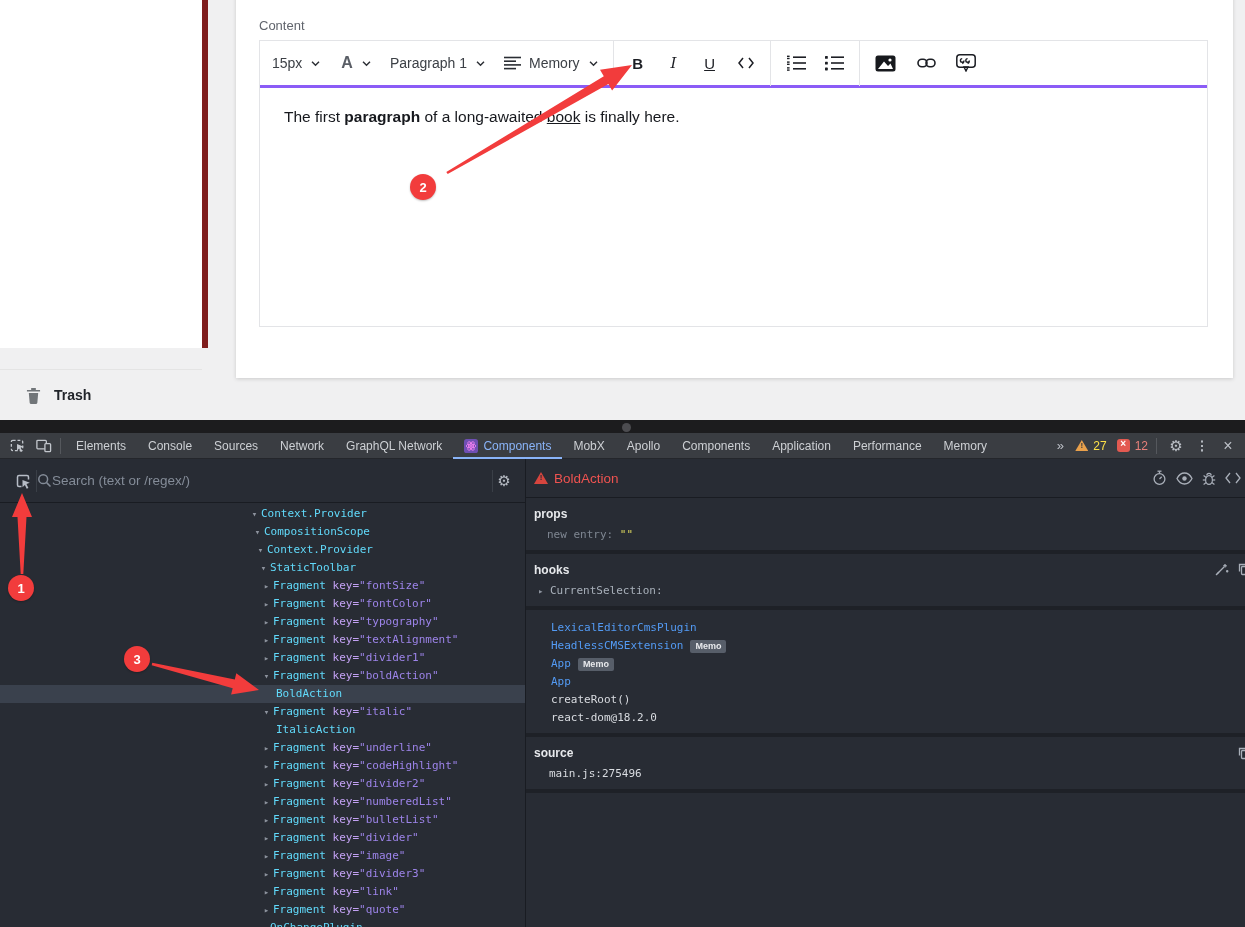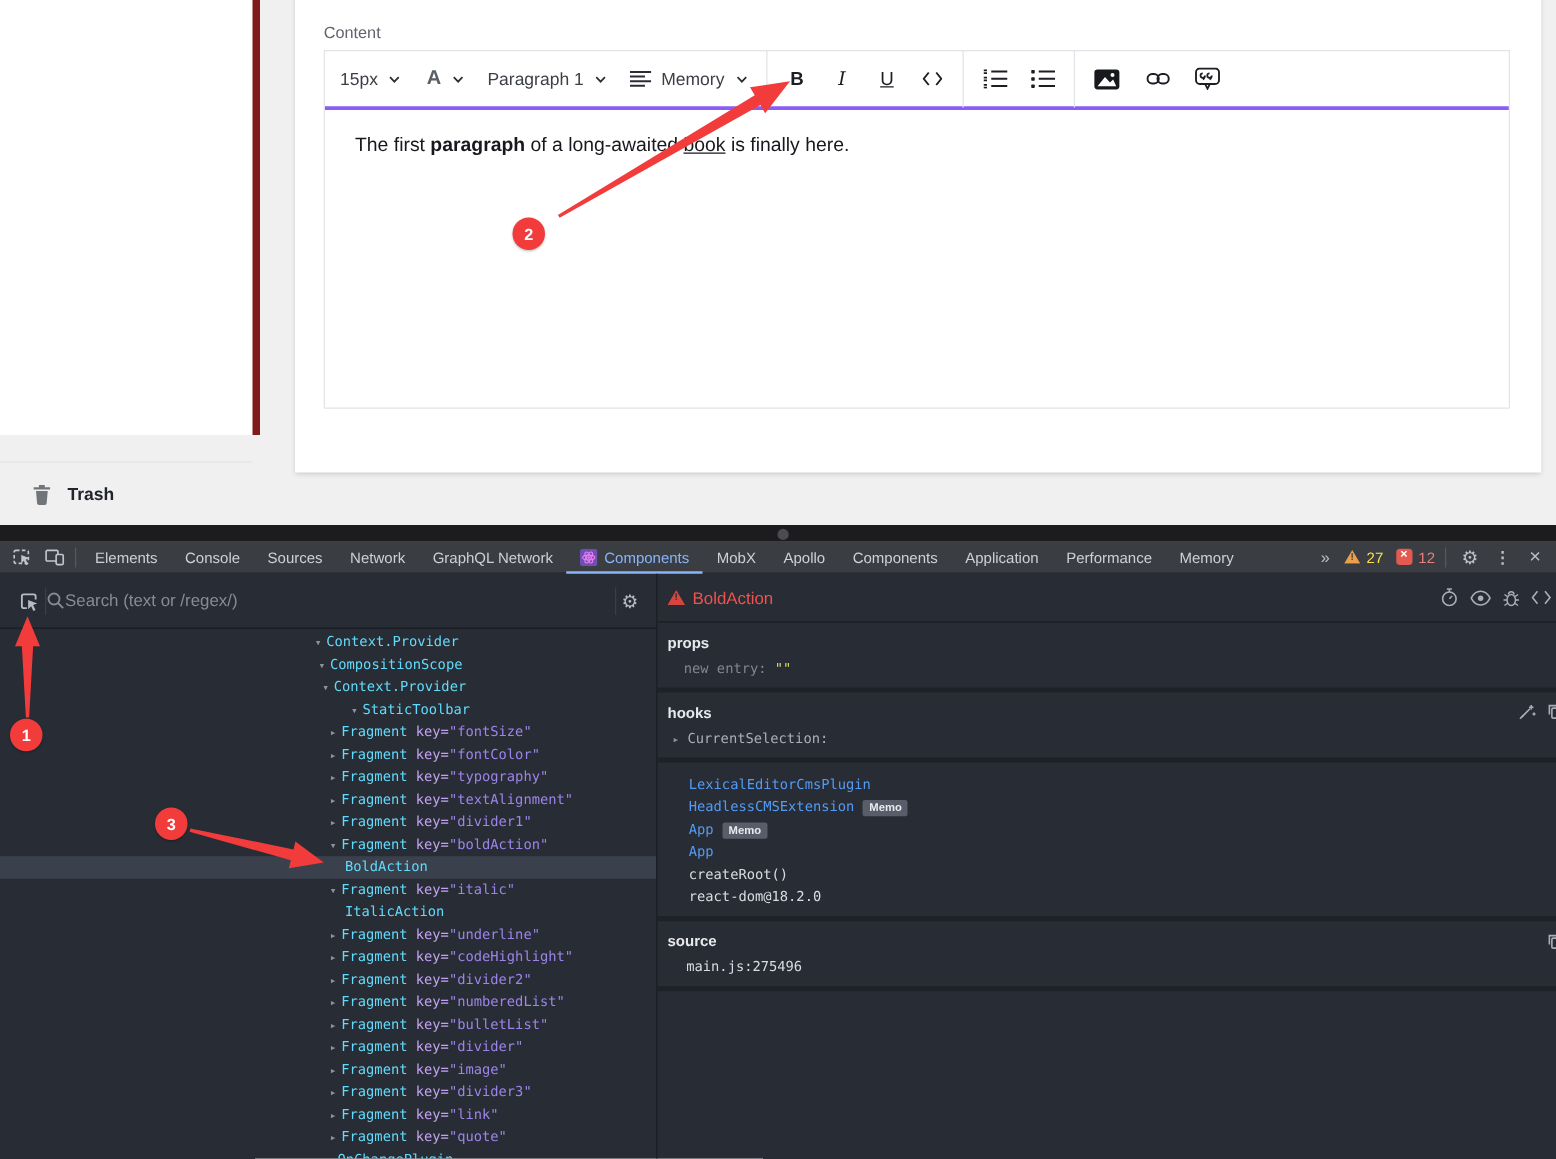--- a/index.html
+++ b/index.html
@@ -318,21 +318,21 @@
             <line x1="9.6" y1="9.6" x2="13.5" y2="13.5" stroke="#848c98" stroke-width="1.5"></line>
           </svg>
           <input class="search-input" placeholder="Search (text or /regex/)" style="">
           <div class="vdiv"></div>
           <div class="glyph-btn" style="color:#b7bcc4">⚙</div>
         </div>
         <div class="dt-tree" id="dt-tree">
             <div class="trow" style="padding-left: 248px;"><span class="tw">▾</span><span class="cname">Context.Provider</span></div>
             <div class="trow" style="padding-left: 251px;"><span class="tw">▾</span><span class="cname">CompositionScope</span></div>
             <div class="trow" style="padding-left: 254px;"><span class="tw">▾</span><span class="cname">Context.Provider</span></div>
-            <div class="trow" style="padding-left: 257px; margin-left: 20px;"><span class="tw">▾</span><span class="cname">StaticToolbar</span></div>
+            <div class="trow" style="padding-left: 257px;"><span class="tw">▾</span><span class="cname">StaticToolbar</span></div>
             <div class="trow" style="padding-left: 260px;"><span class="tw">▸</span><span class="cname">Fragment</span><span class="kname"> key=</span><span class="kval">"fontSize"</span></div>
             <div class="trow" style="padding-left: 260px;"><span class="tw">▸</span><span class="cname">Fragment</span><span class="kname"> key=</span><span class="kval">"fontColor"</span></div>
             <div class="trow" style="padding-left: 260px;"><span class="tw">▸</span><span class="cname">Fragment</span><span class="kname"> key=</span><span class="kval">"typography"</span></div>
             <div class="trow" style="padding-left: 260px;"><span class="tw">▸</span><span class="cname">Fragment</span><span class="kname"> key=</span><span class="kval">"textAlignment"</span></div>
             <div class="trow" style="padding-left: 260px;"><span class="tw">▸</span><span class="cname">Fragment</span><span class="kname"> key=</span><span class="kval">"divider1"</span></div>
             <div class="trow" style="padding-left: 260px;"><span class="tw">▾</span><span class="cname">Fragment</span><span class="kname"> key=</span><span class="kval">"boldAction"</span></div>
             <div class="trow sel" style="padding-left: 263px;"><span class="tw"></span><span class="cname">BoldAction</span></div>
             <div class="trow" style="padding-left: 260px;"><span class="tw">▾</span><span class="cname">Fragment</span><span class="kname"> key=</span><span class="kval">"italic"</span></div>
             <div class="trow" style="padding-left: 263px;"><span class="tw"></span><span class="cname">ItalicAction</span></div>
             <div class="trow" style="padding-left: 260px;"><span class="tw">▸</span><span class="cname">Fragment</span><span class="kname"> key=</span><span class="kval">"underline"</span></div>

